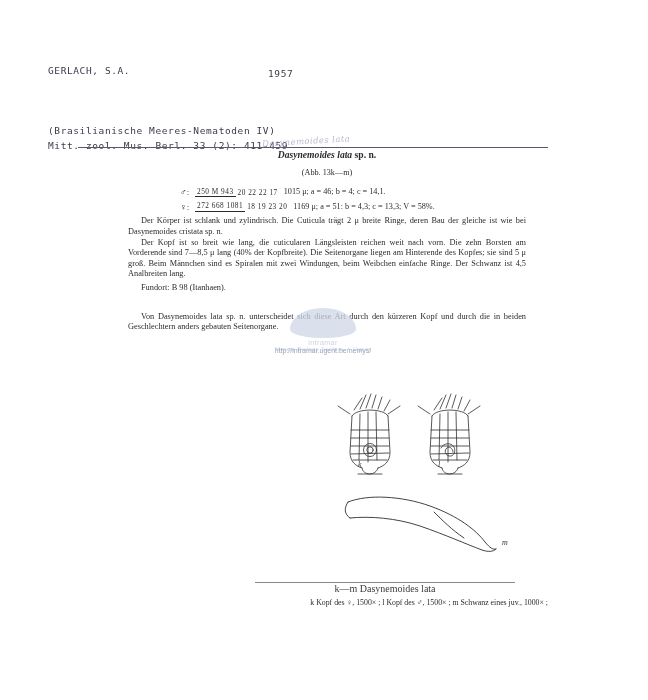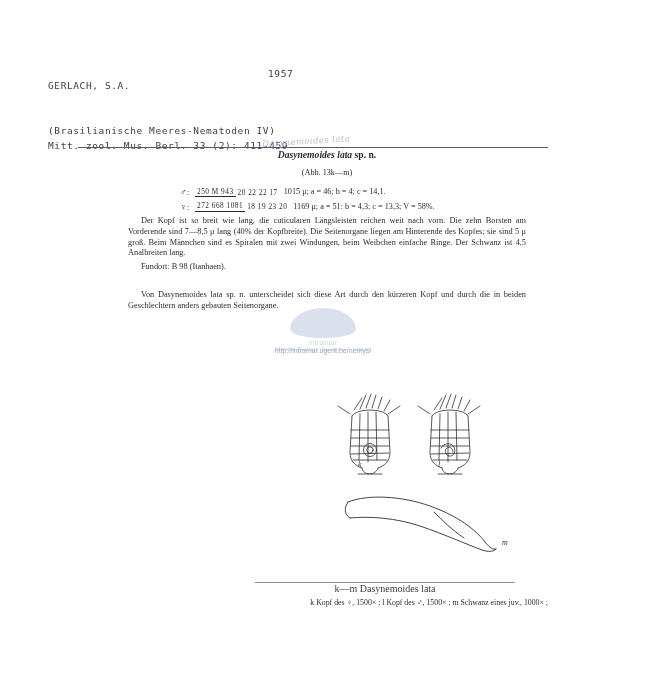--- a/index.html
+++ b/index.html
@@ -20,21 +20,21 @@
   .typed {
     font-family: "DejaVu Sans Mono", monospace;
     font-size: 9.5px;
     letter-spacing: 0.6px;
     color: #3b3b4a;
     white-space: pre;
   }
   #typed-author {
     position: absolute;
     left: 48px;
-    top: 80px;
+    top: 65px;
   }
   #typed-year {
     position: absolute;
     left: 268px;
     top: 68px;
   }
   #typed-title {
     position: absolute;
     left: 48px;
     top: 93px;
@@ -259,20 +259,21 @@
 
   <div class="meas">
     <span class="sym">♀:</span>
     <span class="frac">
       <span class="num">272 668 1081</span>
       <span class="den">18   19   23   20</span>
     </span>
     <span class="rest">1169 μ; a = 51: b = 4,3; c = 13,3; V = 58%.</span>
   </div>
 
+  <p class="para tight">Der Körper ist schlank und zylindrisch. Die Cuticula trägt 2 μ breite Ringe, deren Bau der gleiche ist wie bei Dasynemoides cristata sp. n.</p>
   <p class="para">Der Kopf ist so breit wie lang, die cuticularen Längsleisten reichen weit nach vorn. Die zehn Borsten am Vorderende sind 7—8,5 μ lang (40% der Kopfbreite). Die Seitenorgane liegen am Hinterende des Kopfes; sie sind 5 μ groß. Beim Männchen sind es Spiralen mit zwei Windungen, beim Weibchen einfache Ringe. Der Schwanz ist 4,5 Analbreiten lang.</p>
   <p class="para" id="fundort">Fundort: B 98 (Itanhaen).</p>
   <p class="para" id="compare">Von Dasynemoides lata sp. n. unterscheidet sich diese Art durch den kürzeren Kopf und durch die in beiden Geschlechtern anders gebauten Seitenorgane.</p>
 </div>
 
 <div id="watermark">
   <div class="wm-shape"></div>
   <div class="wm-line1">intramar</div>
   <div class="wm-line2">Marine Biology Section — Ugent</div>
 </div>

